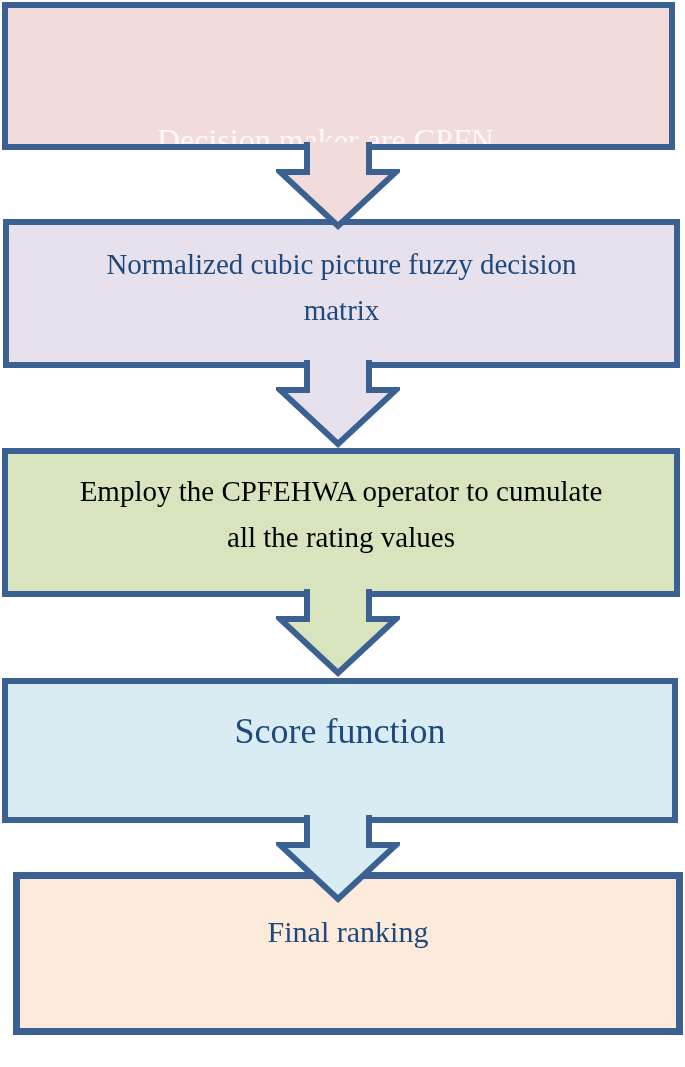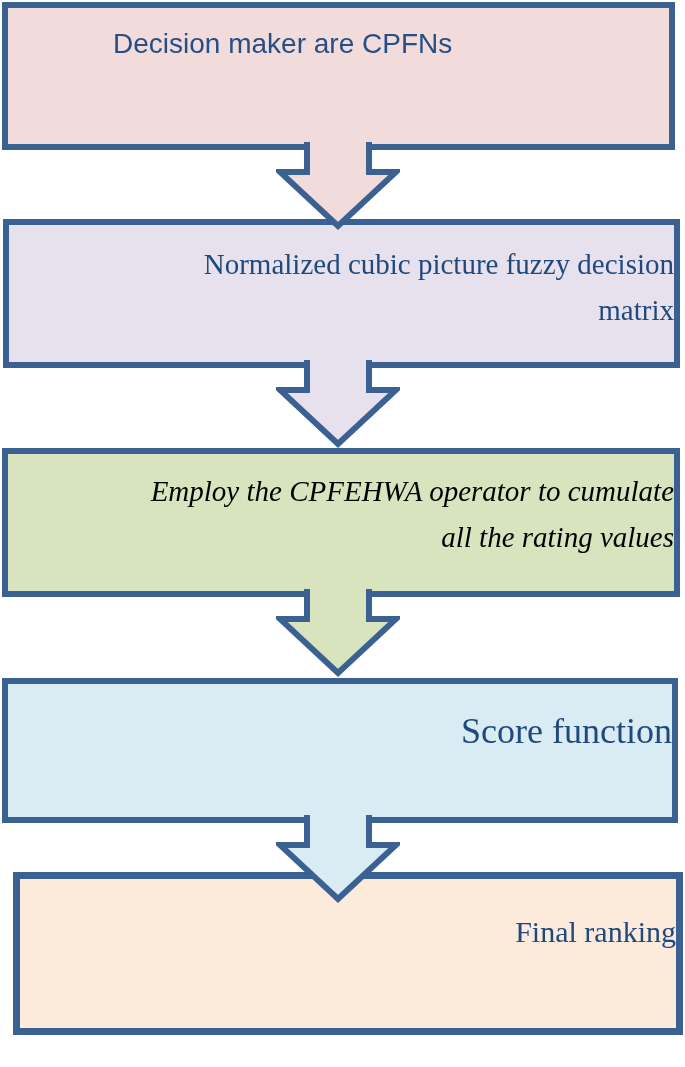--- a/index.html
+++ b/index.html
@@ -19,21 +19,21 @@
     overflow: hidden;
   }
   .box1 { left: 2px;  top: 2px;   width: 673px; height: 148px; }
   .box2 { left: 3px;  top: 219px; width: 677px; height: 149px; }
   .box3 { left: 2px;  top: 448px; width: 678px; height: 149px; }
   .box4 { left: 2px;  top: 678px; width: 676px; height: 145px; }
   .box5 { left: 13px; top: 872px; width: 670px; height: 163px; border-width: 7px; }
   .label {
     position: absolute;
     left: 0; right: 0;
-    text-align: right;
+    text-align: center;
     white-space: pre-line;
     font-size: 29px;
     line-height: 46px;
   }
   .box1 .label {
     left: 105px; right: auto; top: 20px;
     text-align: left;
     font-family: "Liberation Sans", sans-serif;
     font-size: 28px;
     line-height: 32px;
@@ -63,37 +63,37 @@
   .arrow2 { top: 360px; }
   .arrow3 { top: 589px; }
   .arrow4 { top: 815px; }
 </style>
 </head>
 <body>
 
 <div class="canvas">
 
   <div class="box box1" style="background-color: rgb(242, 220, 219); border-color: rgb(58, 97, 145);">
-    <div class="label" style="color: rgb(39, 78, 133);">Decision maker are CPFNs</div>
+    <div class="ghost" style="color: rgb(255, 255, 255);">Decision maker are CPFN</div>
   </div>
 
   <svg class="arrow arrow1" viewBox="0 0 124 90" xmlns="http://www.w3.org/2000/svg">
     <path d="M31,0 L31,30 L4,30 L62,84 L120,30 L93,30 L93,0" stroke-width="6" stroke-linejoin="miter" style="fill: rgb(242, 220, 219); stroke: rgb(58, 97, 145);"></path>
   </svg>
 
   <div class="box box2" style="background-color: rgb(230, 225, 237); border-color: rgb(58, 97, 145);">
     <div class="label" style="color: rgb(31, 73, 125);">Normalized cubic picture fuzzy decision
 matrix</div>
   </div>
 
   <svg class="arrow arrow2" viewBox="0 0 124 90" xmlns="http://www.w3.org/2000/svg">
     <path d="M31,0 L31,30 L4,30 L62,84 L120,30 L93,30 L93,0" stroke-width="6" stroke-linejoin="miter" style="fill: rgb(230, 225, 237); stroke: rgb(58, 97, 145);"></path>
   </svg>
 
-  <div class="box box3" style="background-color: rgb(216, 228, 190); border-color: rgb(58, 97, 145); font-style: italic;">
+  <div class="box box3" style="background-color: rgb(216, 228, 190); border-color: rgb(58, 97, 145);">
     <div class="label" style="color: rgb(0, 0, 0);">Employ the CPFEHWA operator to cumulate
 all the rating values</div>
   </div>
 
   <svg class="arrow arrow3" viewBox="0 0 124 90" xmlns="http://www.w3.org/2000/svg">
     <path d="M31,0 L31,30 L4,30 L62,84 L120,30 L93,30 L93,0" stroke-width="6" stroke-linejoin="miter" style="fill: rgb(216, 228, 190); stroke: rgb(58, 97, 145);"></path>
   </svg>
 
   <div class="box box4" style="background-color: rgb(217, 235, 243); border-color: rgb(58, 97, 145);">
     <div class="label" style="color: rgb(31, 73, 125);">Score function</div>

